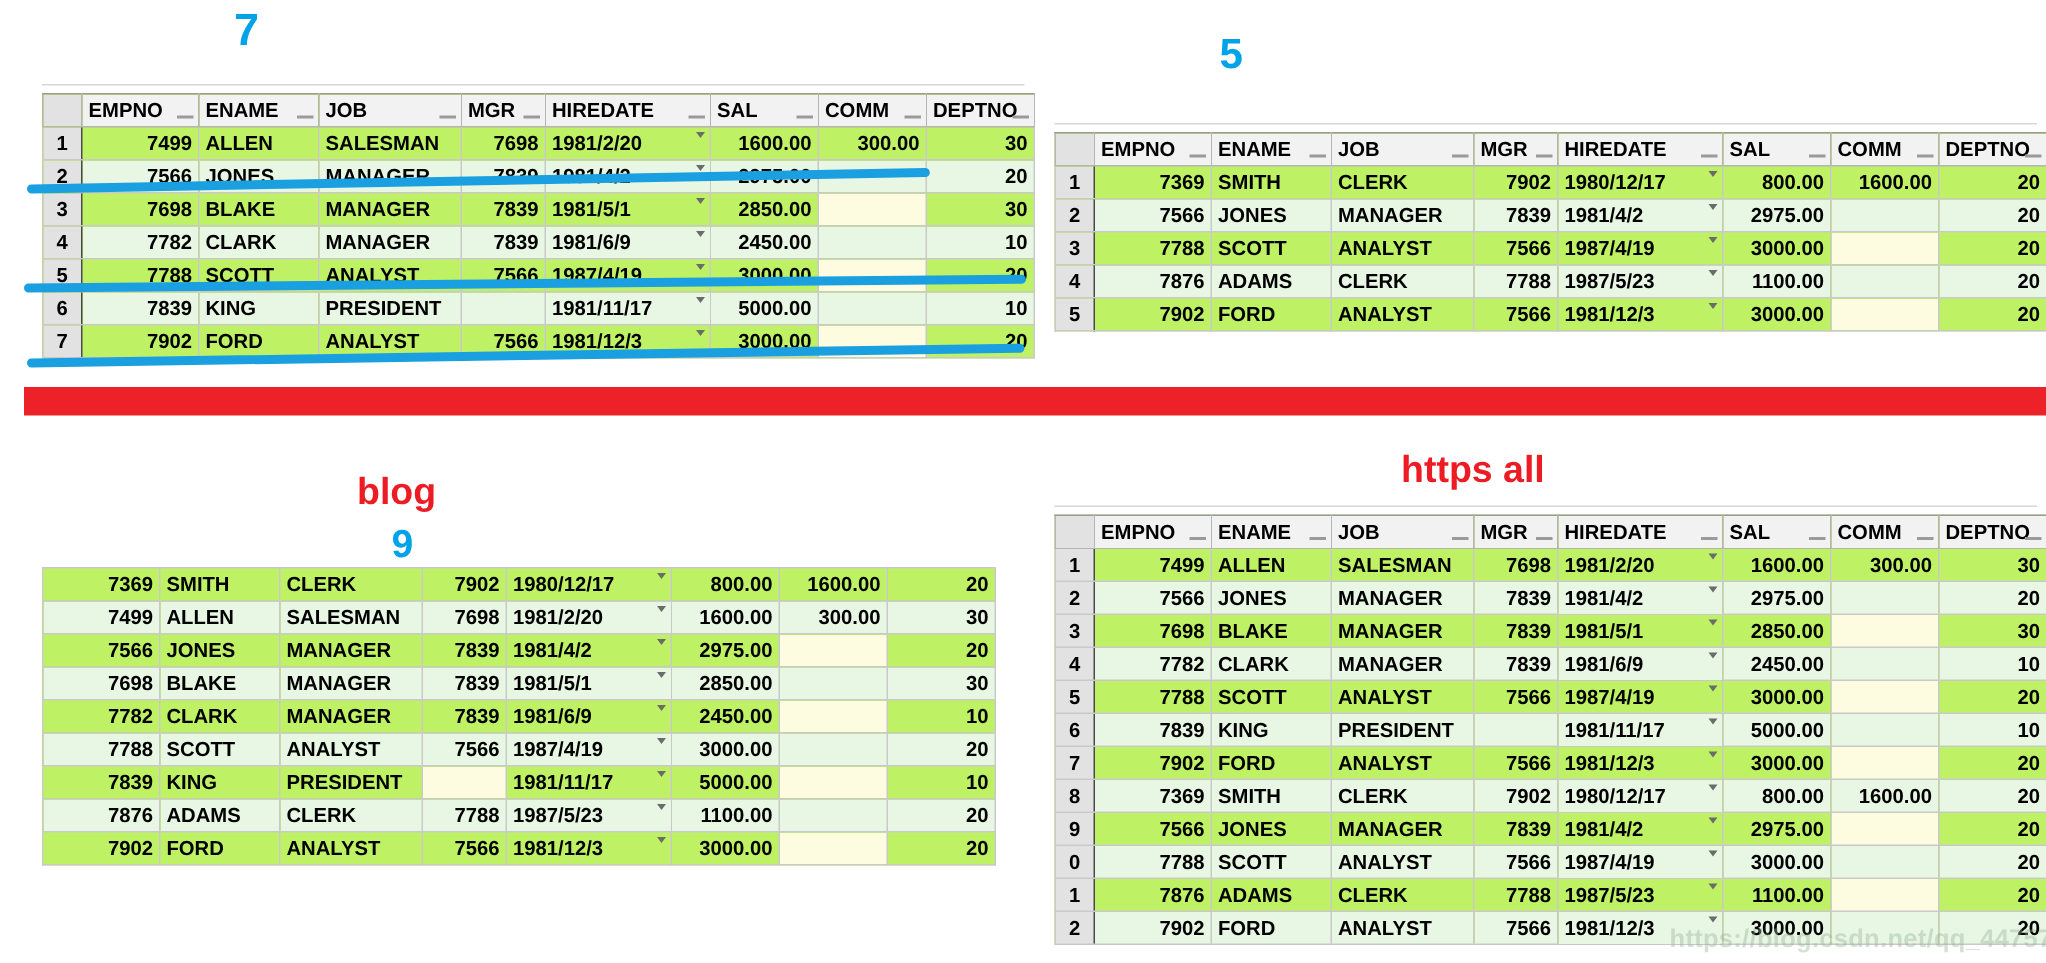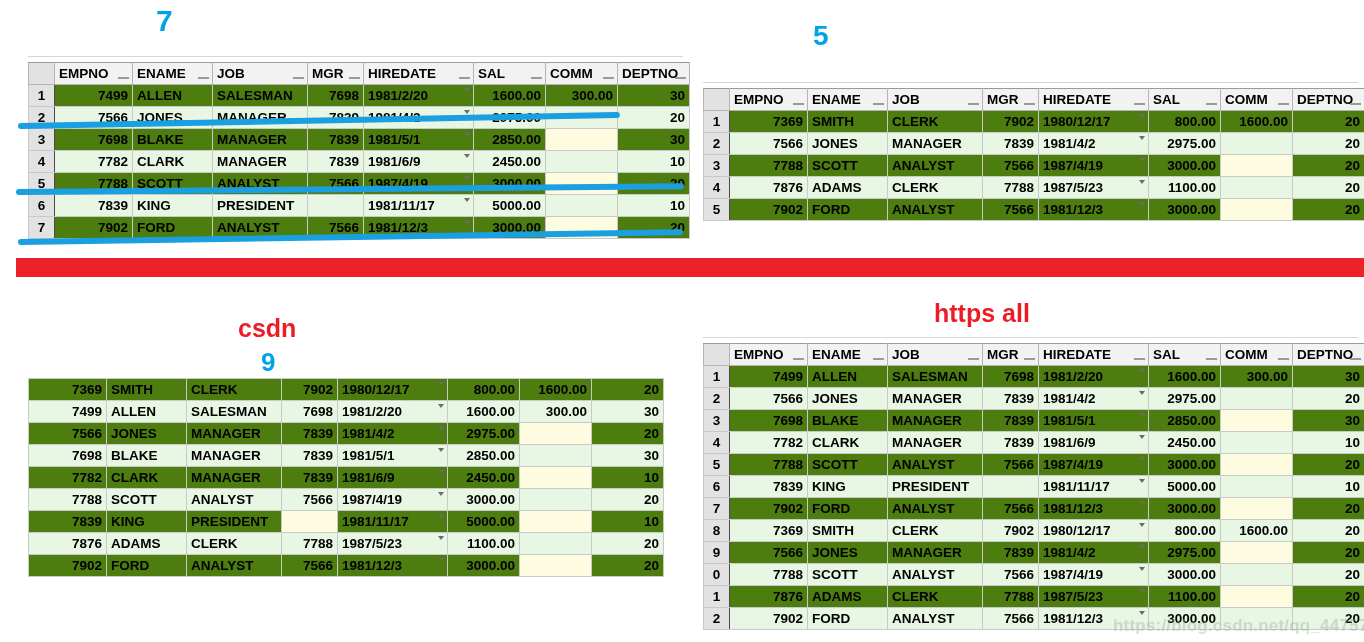--- a/index.html
+++ b/index.html
@@ -7,21 +7,21 @@
     width:1364px;height:642px;position:relative;overflow:hidden;
     background:#ffffff;
     font-family:"Liberation Sans",sans-serif;
     -webkit-font-smoothing:none;
   }
 
   
   .grid{
     position:absolute;
     border-collapse:collapse;
-    background:#4d7c0f;
+    background:#bef264;
     font-size:13.5px;
     font-weight:bold;
     color:#000000;
     table-layout:fixed;
   }
   .grid td,.grid th{
     border:1px solid #c9c9c9;
     padding:0 4px;
     height:21px;
     line-height:21px;
@@ -118,21 +118,21 @@
     background:#ffffff;
   }
 </style>
 </head>
 <body>
 
 <div class="title t-blue" style="left:156px;top:4px;font-size:30px;">7</div>
 
 <div class="title t-blue" style="left:813px;top:20px;font-size:28px;">5</div>
 
-<div class="title t-red" style="left:238px;top:314px;font-size:25px;">csdn</div>
+<div class="title t-red" style="left:238px;top:314px;font-size:25px;">blog</div>
 
 <div class="title t-blue" style="left:261px;top:347px;font-size:26px;">9</div>
 
 <div class="title t-red" style="left:934px;top:299px;font-size:25px;">https all</div>
 
 <div id="red-divider"></div>
 
 <div class="colstrip" style="left:28px;top:56px;width:655px;"></div>
 <table class="grid" id="t-topleft" style="left:28px;top:62px;width:655px;">
     <colgroup>

